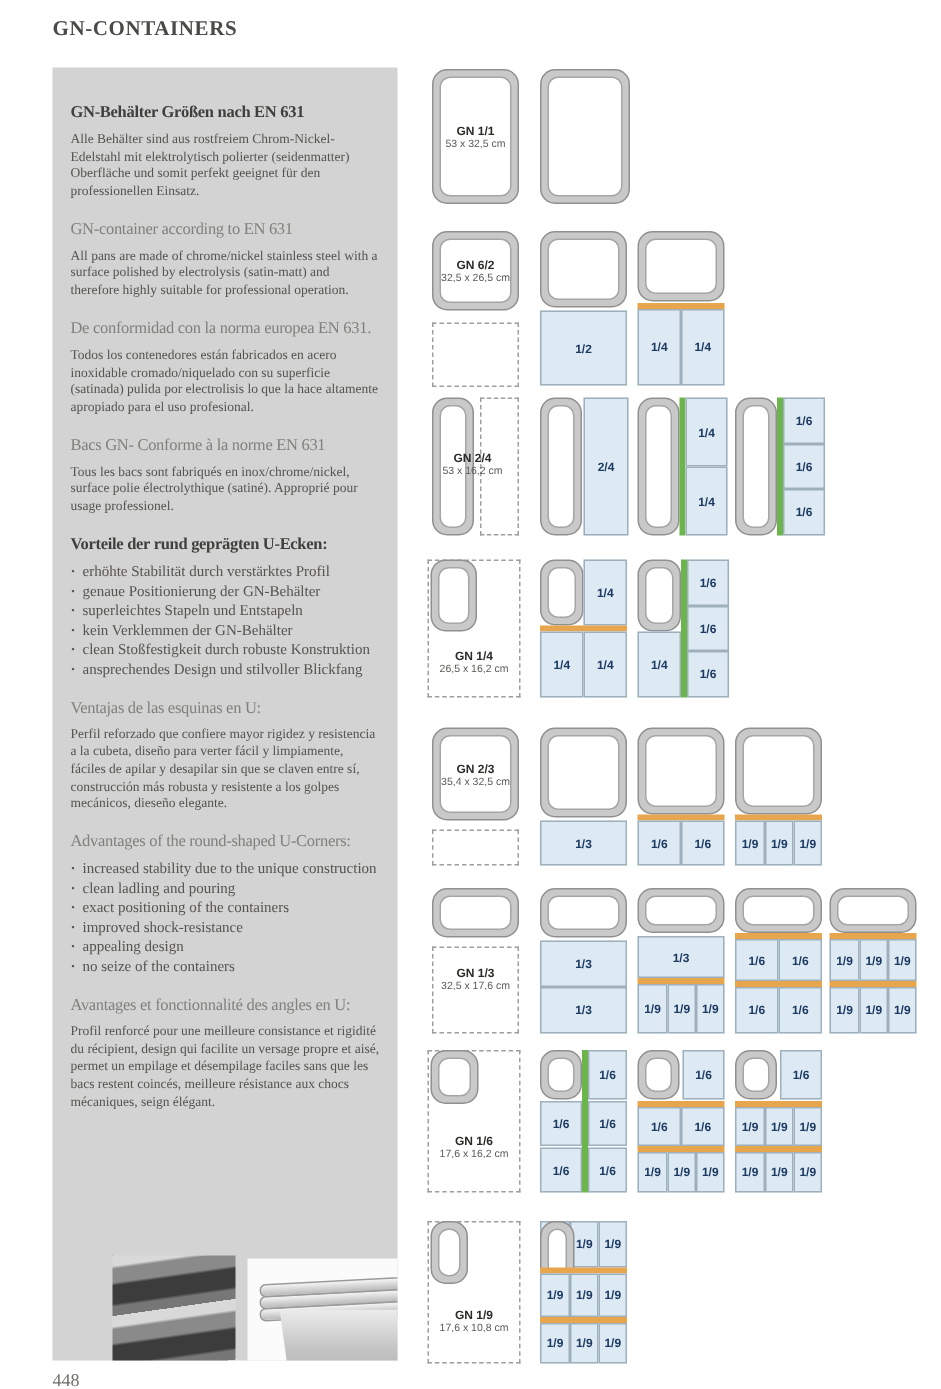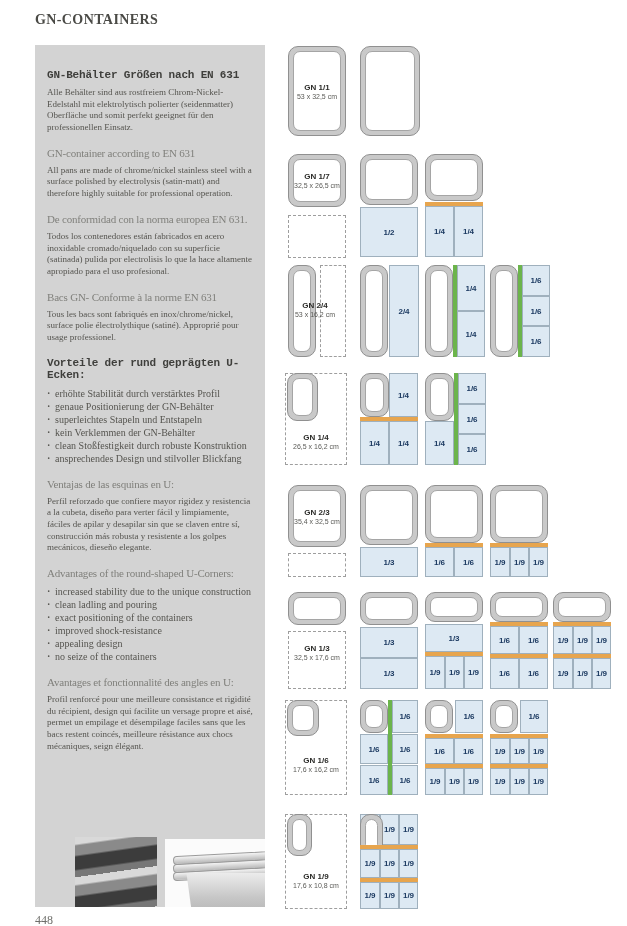--- a/index.html
+++ b/index.html
@@ -10,21 +10,21 @@
   .page-title{
     position:absolute;left:35px;top:12px;margin:0;
     font:bold 14px "Liberation Serif",serif;color:#4a4a46;letter-spacing:.4px;
   }
   .info-panel{
     position:absolute;left:35px;top:45px;width:230px;height:862px;
     background:#d3d3d3;box-sizing:border-box;padding:24px 12px 0 12px;overflow:hidden;
   }
   .info-panel section{margin:0 0 13px 0;}
   .info-panel h3{margin:0 0 6px 0;font-weight:normal;font-size:11px;letter-spacing:-.2px;}
-  .info-panel h3.primary{color:#3f3f3c;font-weight:bold;font-family:Liberation Mono, monospace;}
+  .info-panel h3.primary{color:#3f3f3c;font-weight:bold;}
   .info-panel h3.secondary{color:#80807c;}
   .info-panel p{margin:0 0 10px 0;font-size:9px;line-height:1.3;color:#55544f;}
   .info-panel ul{margin:0 0 10px 0;padding:0;}
   .info-panel li{
     list-style:none;position:relative;padding-left:8px;
     font-size:10px;line-height:1.3;color:#55544f;
   }
   .info-panel li::before{content:"·";position:absolute;left:0;top:0;font-weight:bold;}
   .photo{position:absolute;overflow:hidden;}
   .photo-left{
@@ -142,21 +142,21 @@
         <div class="code">GN 1/1</div>
         <div class="dims">53 x 32,5 cm</div>
       </div>
     </div>
     <div class="di pan" style="left: 77px; top: 4px; width: 60px; height: 90px;">
       <div class="pan-inner"></div>
     </div>
     <div class="di pan" style="left: 5px; top: 112px; width: 58px; height: 53px;">
       <div class="pan-inner"></div>
       <div class="lblbox">
-        <div class="code">GN 1/7</div>
+        <div class="code">GN 6/2</div>
         <div class="dims">32,5 x 26,5 cm</div>
       </div>
     </div>
     <div class="di dash" style="left: 5px; top: 173px; width: 58px; height: 43px;"></div>
     <div class="di pan" style="left: 77px; top: 112px; width: 58px; height: 51px;">
       <div class="pan-inner"></div>
     </div>
     <div class="di cell" style="left: 77px; top: 165px; width: 58px; height: 50px;">1/2</div>
     <div class="di pan" style="left: 142px; top: 112px; width: 58px; height: 47px;">
       <div class="pan-inner"></div>

